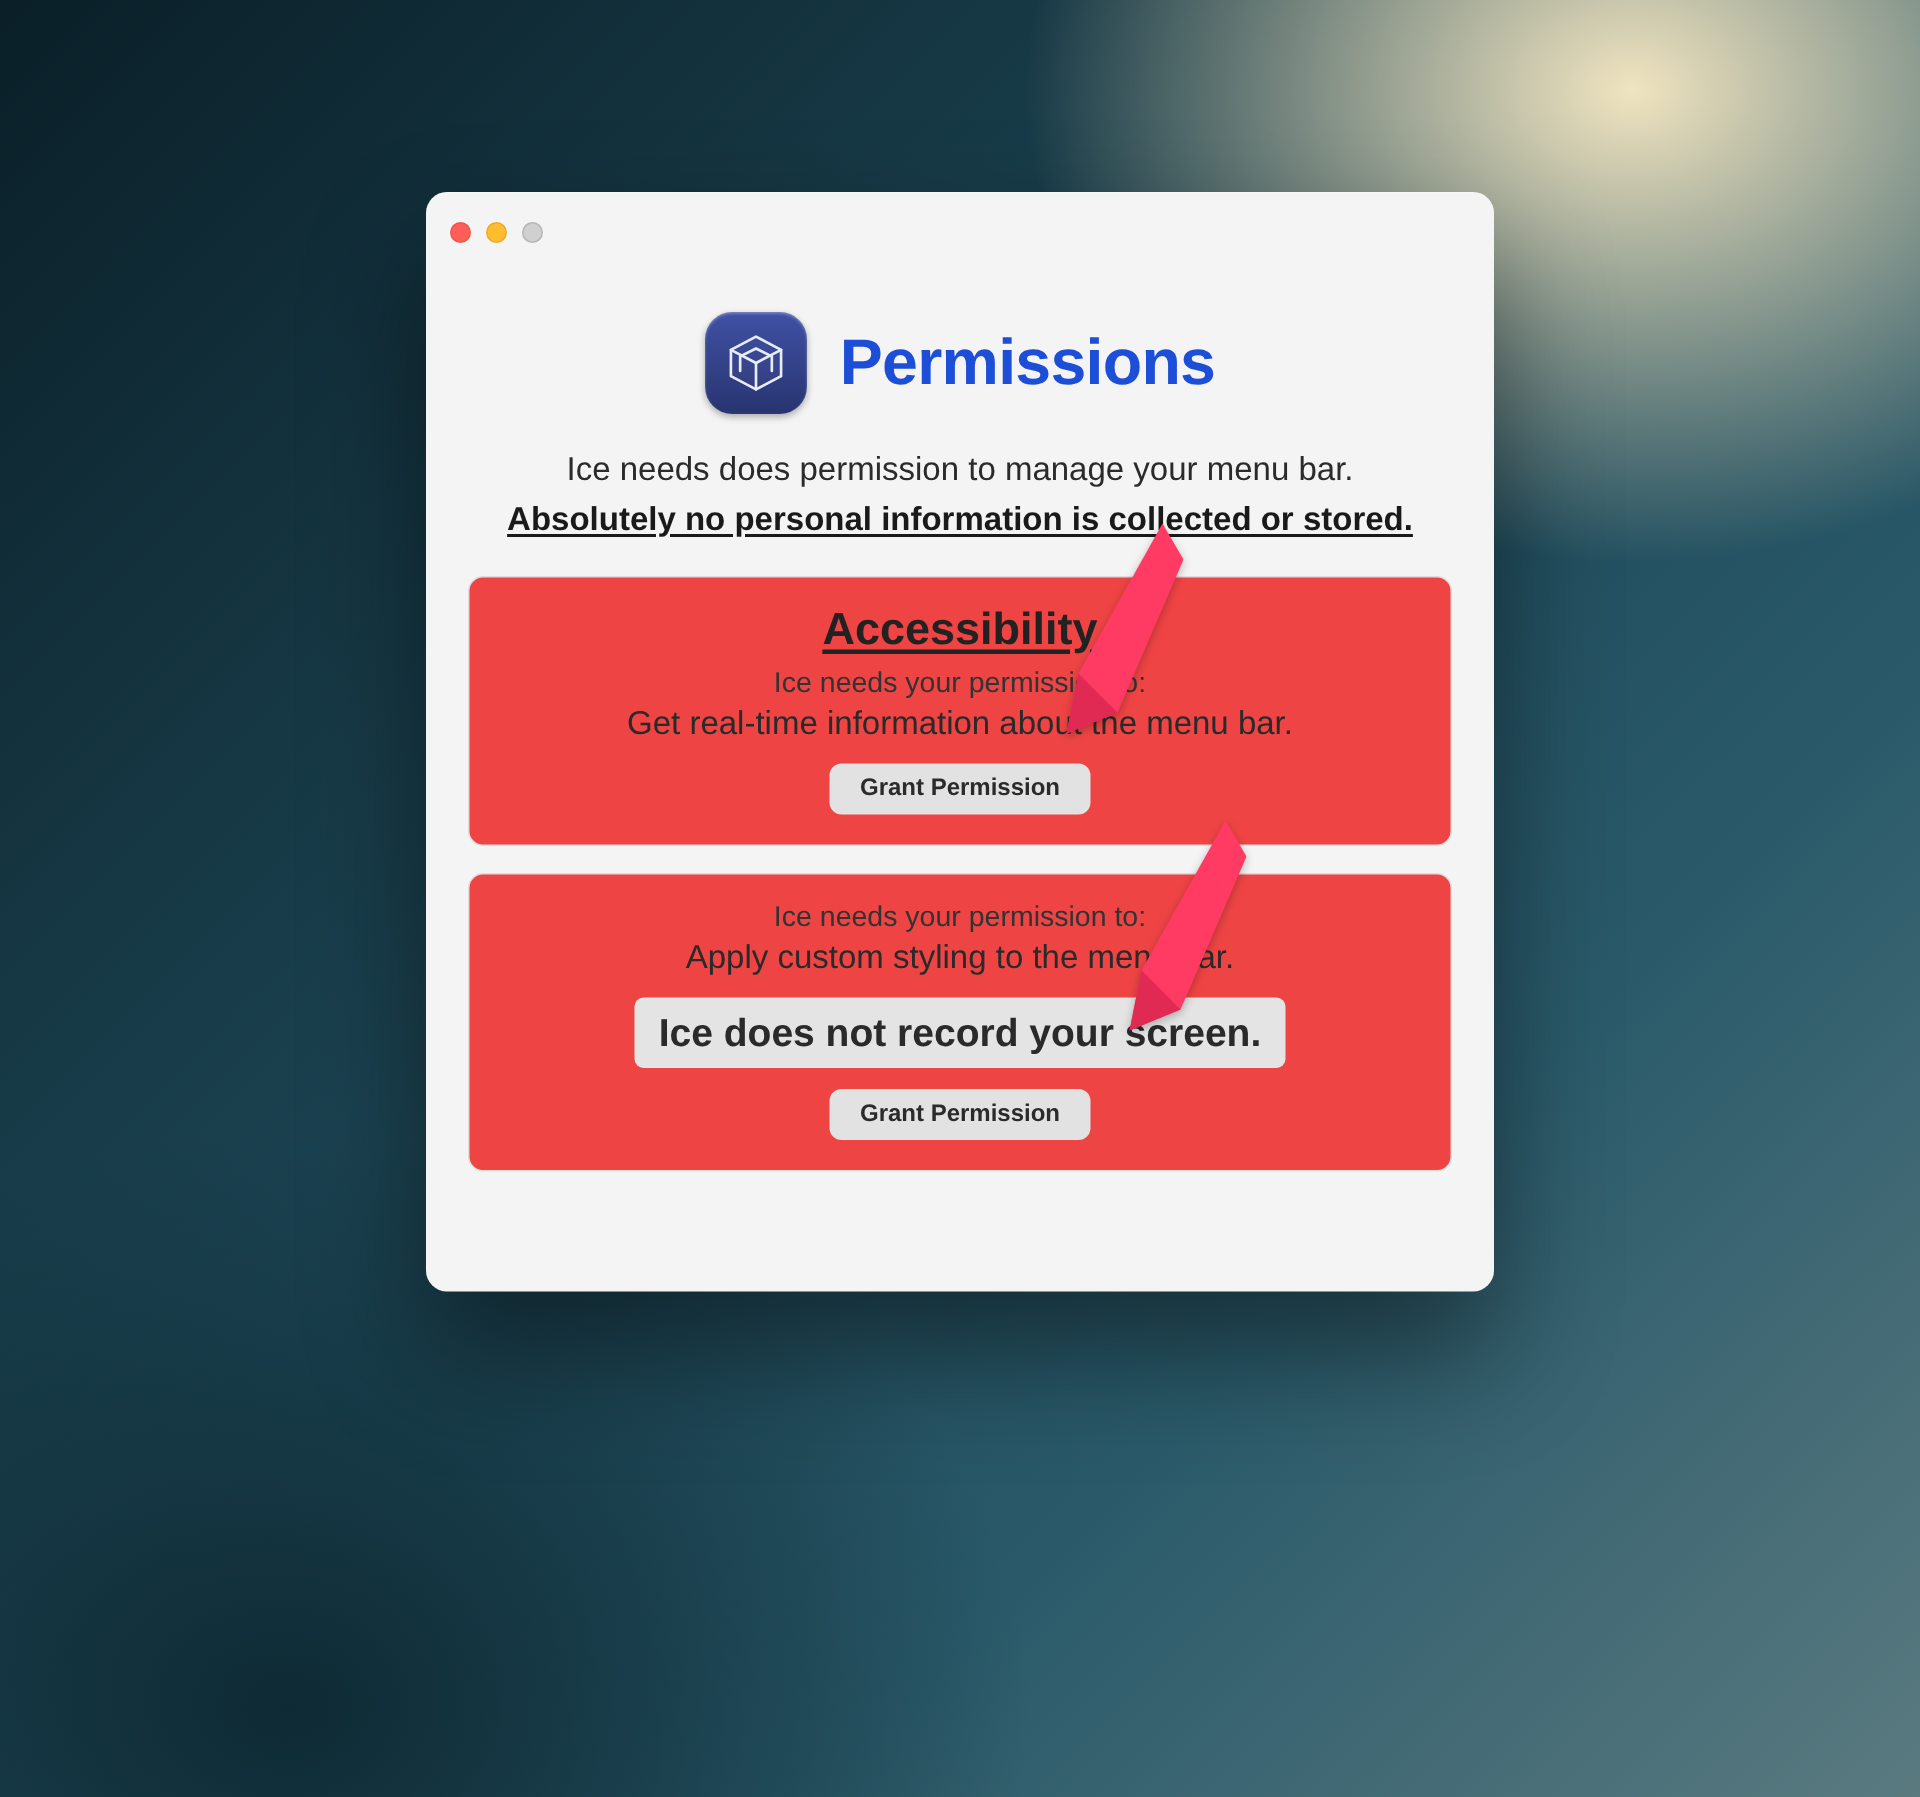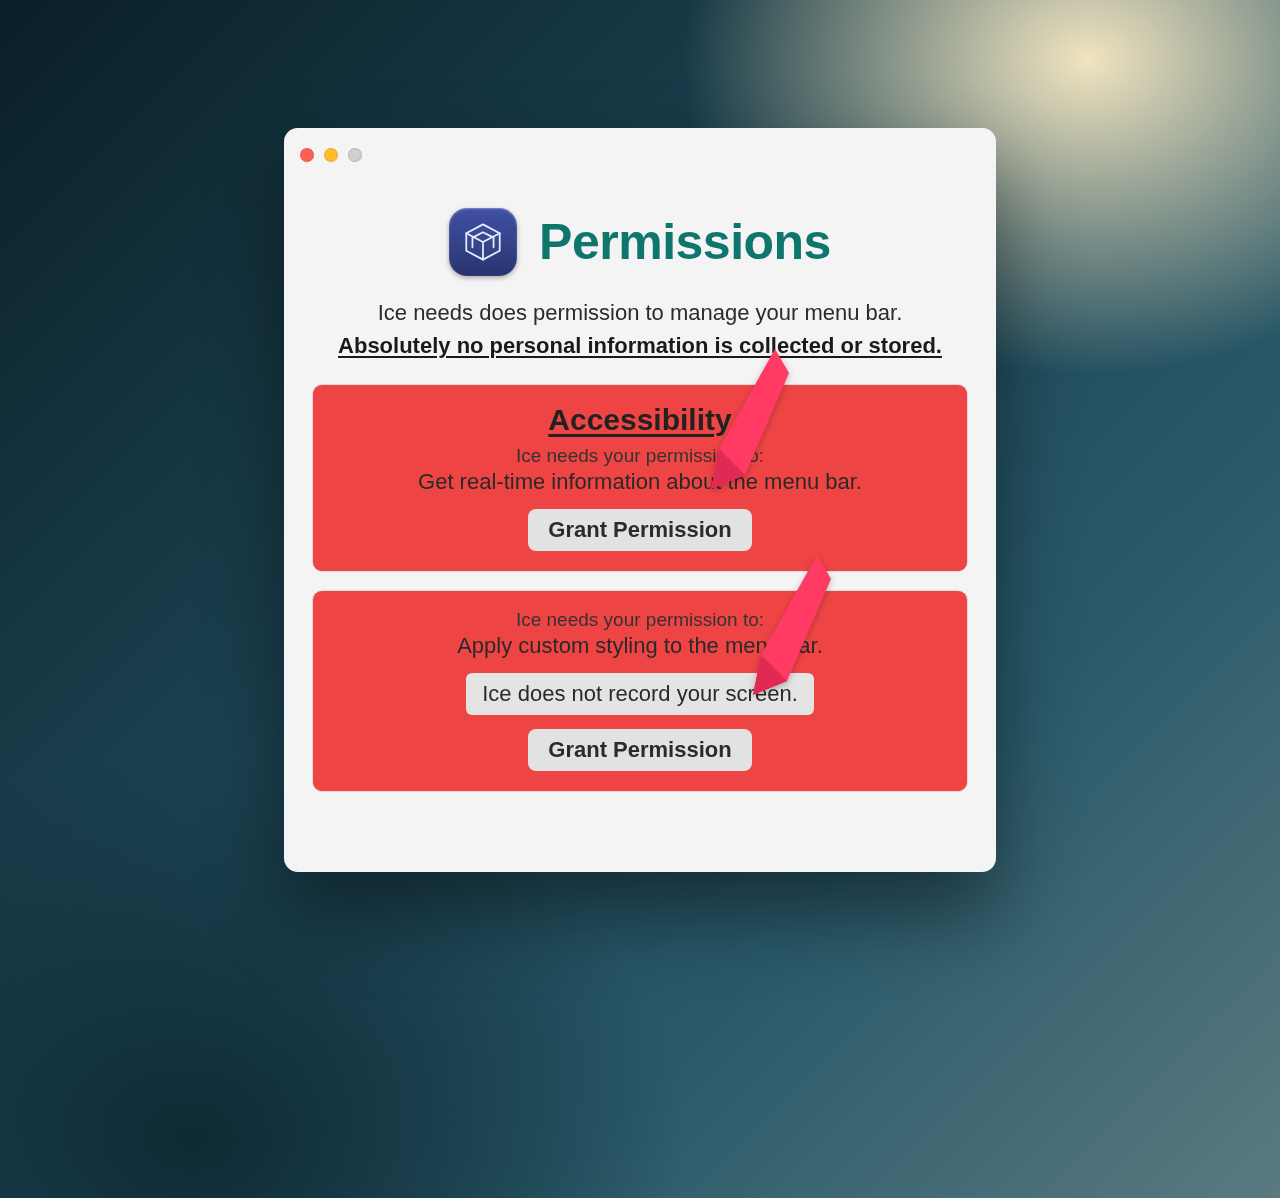--- a/index.html
+++ b/index.html
@@ -50,24 +50,24 @@
   }
   .app-icon {
     width: 68px; height: 68px;
     border-radius: 18px;
     background: linear-gradient(180deg, #4051a5 0%, #28346f 100%);
     box-shadow: inset 0 1px 2px rgba(255,255,255,0.35), 0 2px 5px rgba(0,0,0,0.3);
     display: flex; align-items: center; justify-content: center;
   }
   .app-icon svg { width: 44px; height: 44px; }
   .page-title {
-    font-size: 50px;
+    font-size: 43px;
     font-weight: 600;
     letter-spacing: -0.5px;
-    color: #0f766e;
+    color: #1d4ed8;
   }
   .subline {
     font-size: 22px;
     color: #2b2b2b;
     text-align: center;
     line-height: 1.4;
   }
   .emph {
     font-weight: 700;
     text-decoration: underline;
@@ -104,32 +104,32 @@
   .card-line2 {
     font-size: 22px;
     color: #2a2a2a;
     margin-bottom: 14px;
   }
   .note-pill {
     display: inline-block;
     background: #e4e4e5;
     border-radius: 6px;
     padding: 8px 16px;
-    font-size: 22px;
-    font-weight: 400;
+    font-size: 26px;
+    font-weight: 700;
     color: #2a2a2a;
     margin-bottom: 14px;
   }
   .grant-btn {
     display: inline-block;
     background: #e2e2e3;
     border: none;
     border-radius: 8px;
     padding: 8px 20px;
-    font-size: 22px;
+    font-size: 16px;
     font-weight: 600;
     color: #2b2b2b;
     cursor: pointer;
     text-align: center;
   }
 
   .arrow {
     position: absolute;
     width: 100px; height: 140px;
     pointer-events: none;

